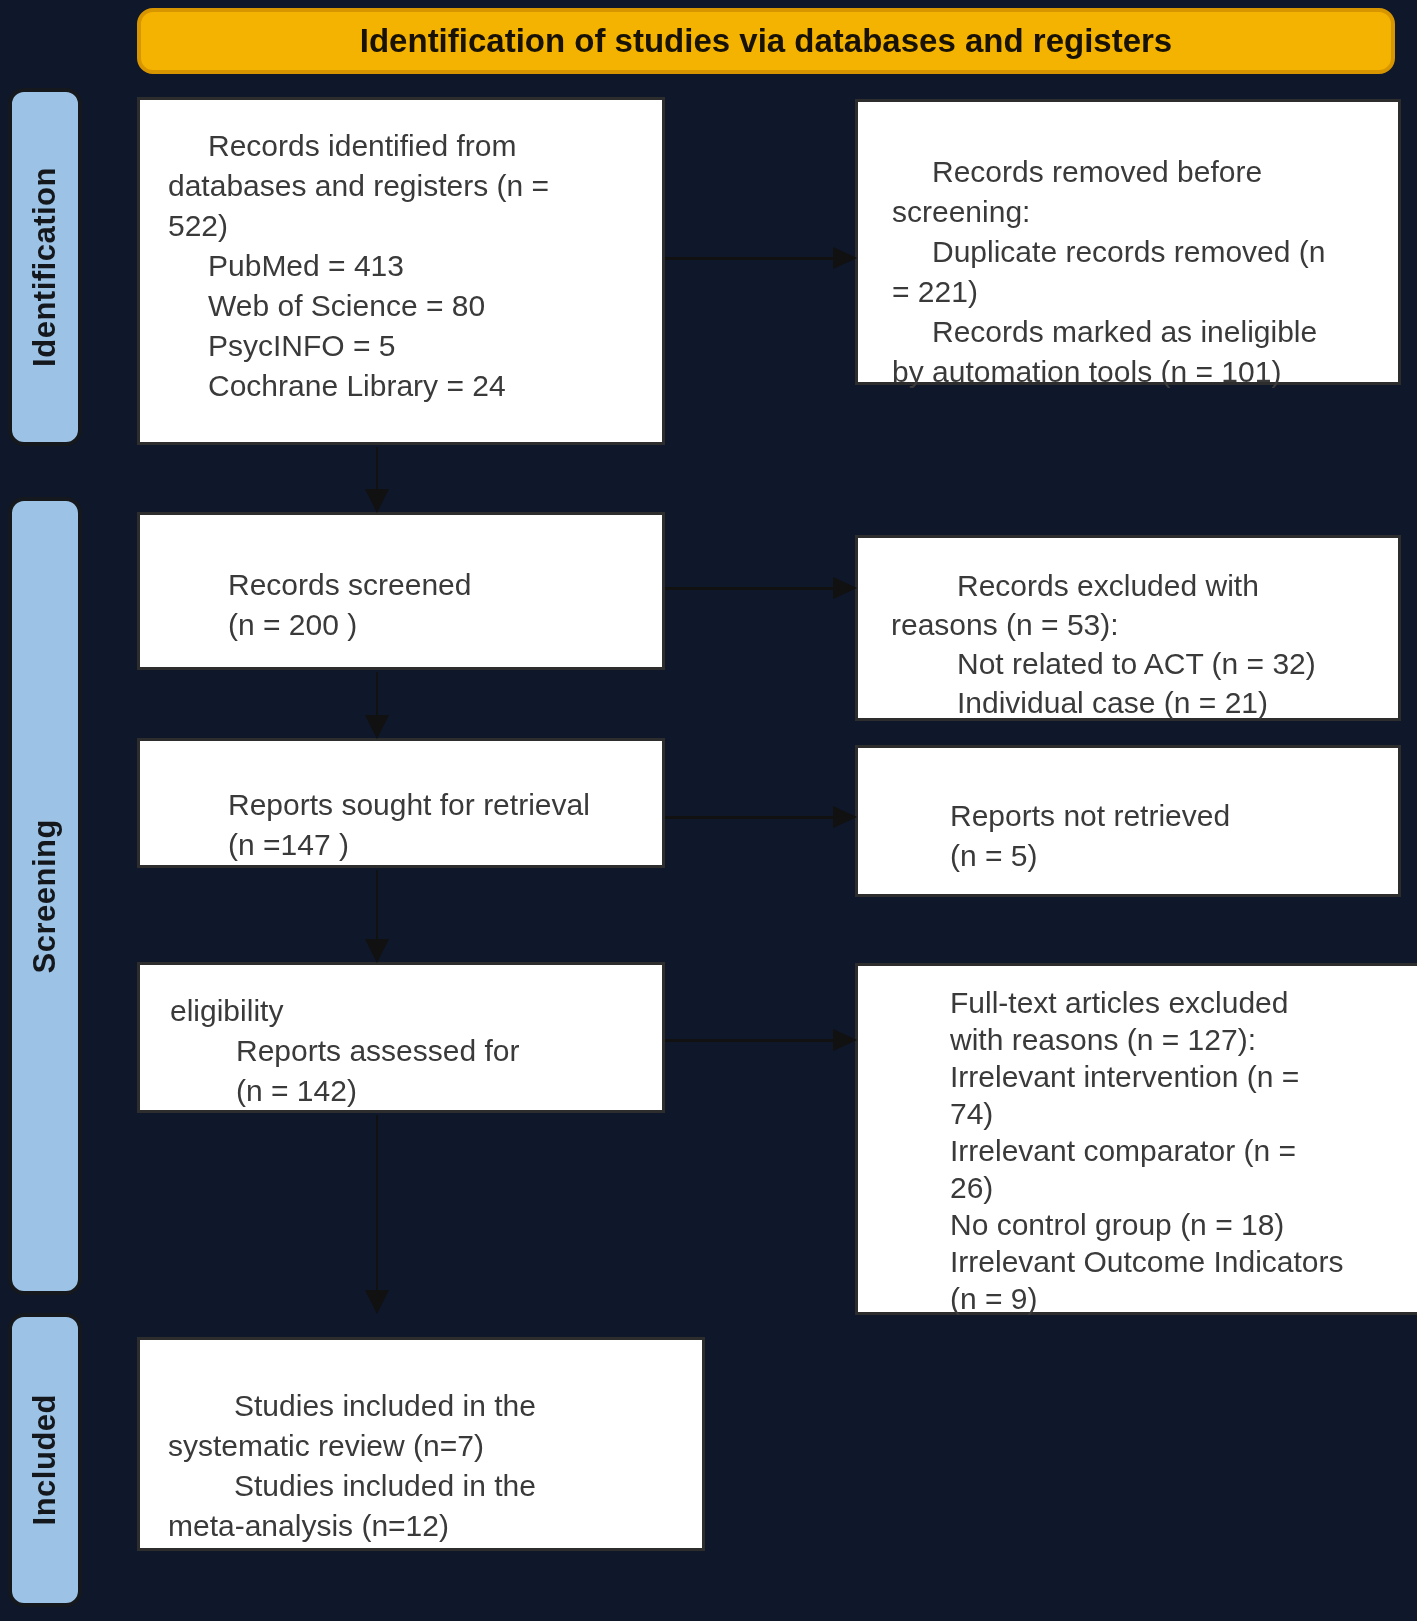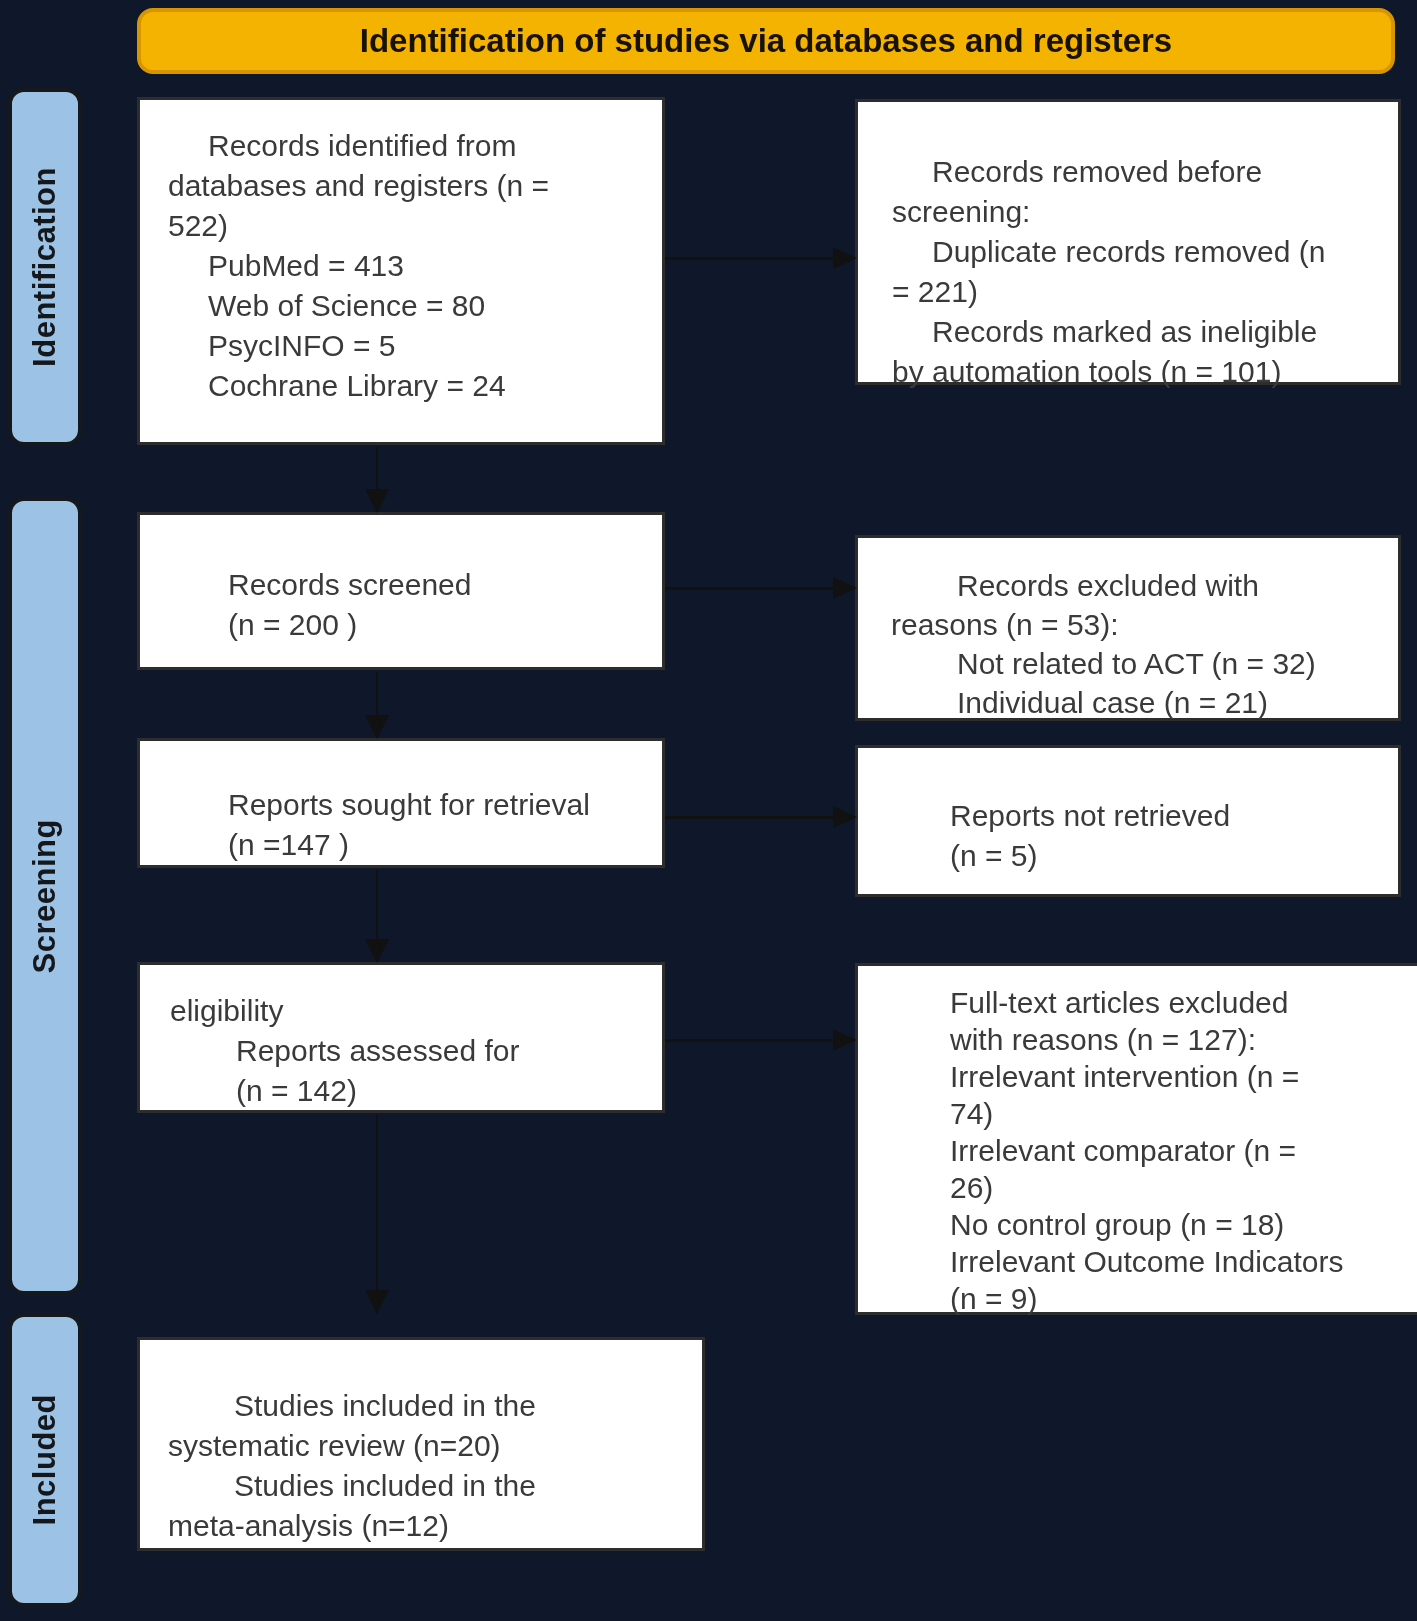--- a/index.html
+++ b/index.html
@@ -125,21 +125,21 @@
   </div>
 
   <div class="fbox" id="box-assessed">
     <div class="ln">eligibility</div>
     <div class="ln i2">Reports assessed for</div>
     <div class="ln i2">(n = 142)</div>
   </div>
 
   <div class="fbox" id="box-included">
     <div class="ln i2">Studies included in the</div>
-    <div class="ln">systematic review (n=20)</div>
+    <div class="ln">systematic review (n=7)</div>
     <div class="ln i2">Studies included in the</div>
     <div class="ln">meta-analysis (n=12)</div>
   </div>
 
   <div class="fbox" id="box-removed">
     <div class="ln i1">Records removed before</div>
     <div class="ln">screening:</div>
     <div class="ln i1">Duplicate records removed (n</div>
     <div class="ln">= 221)</div>
     <div class="ln i1">Records marked as ineligible</div>

